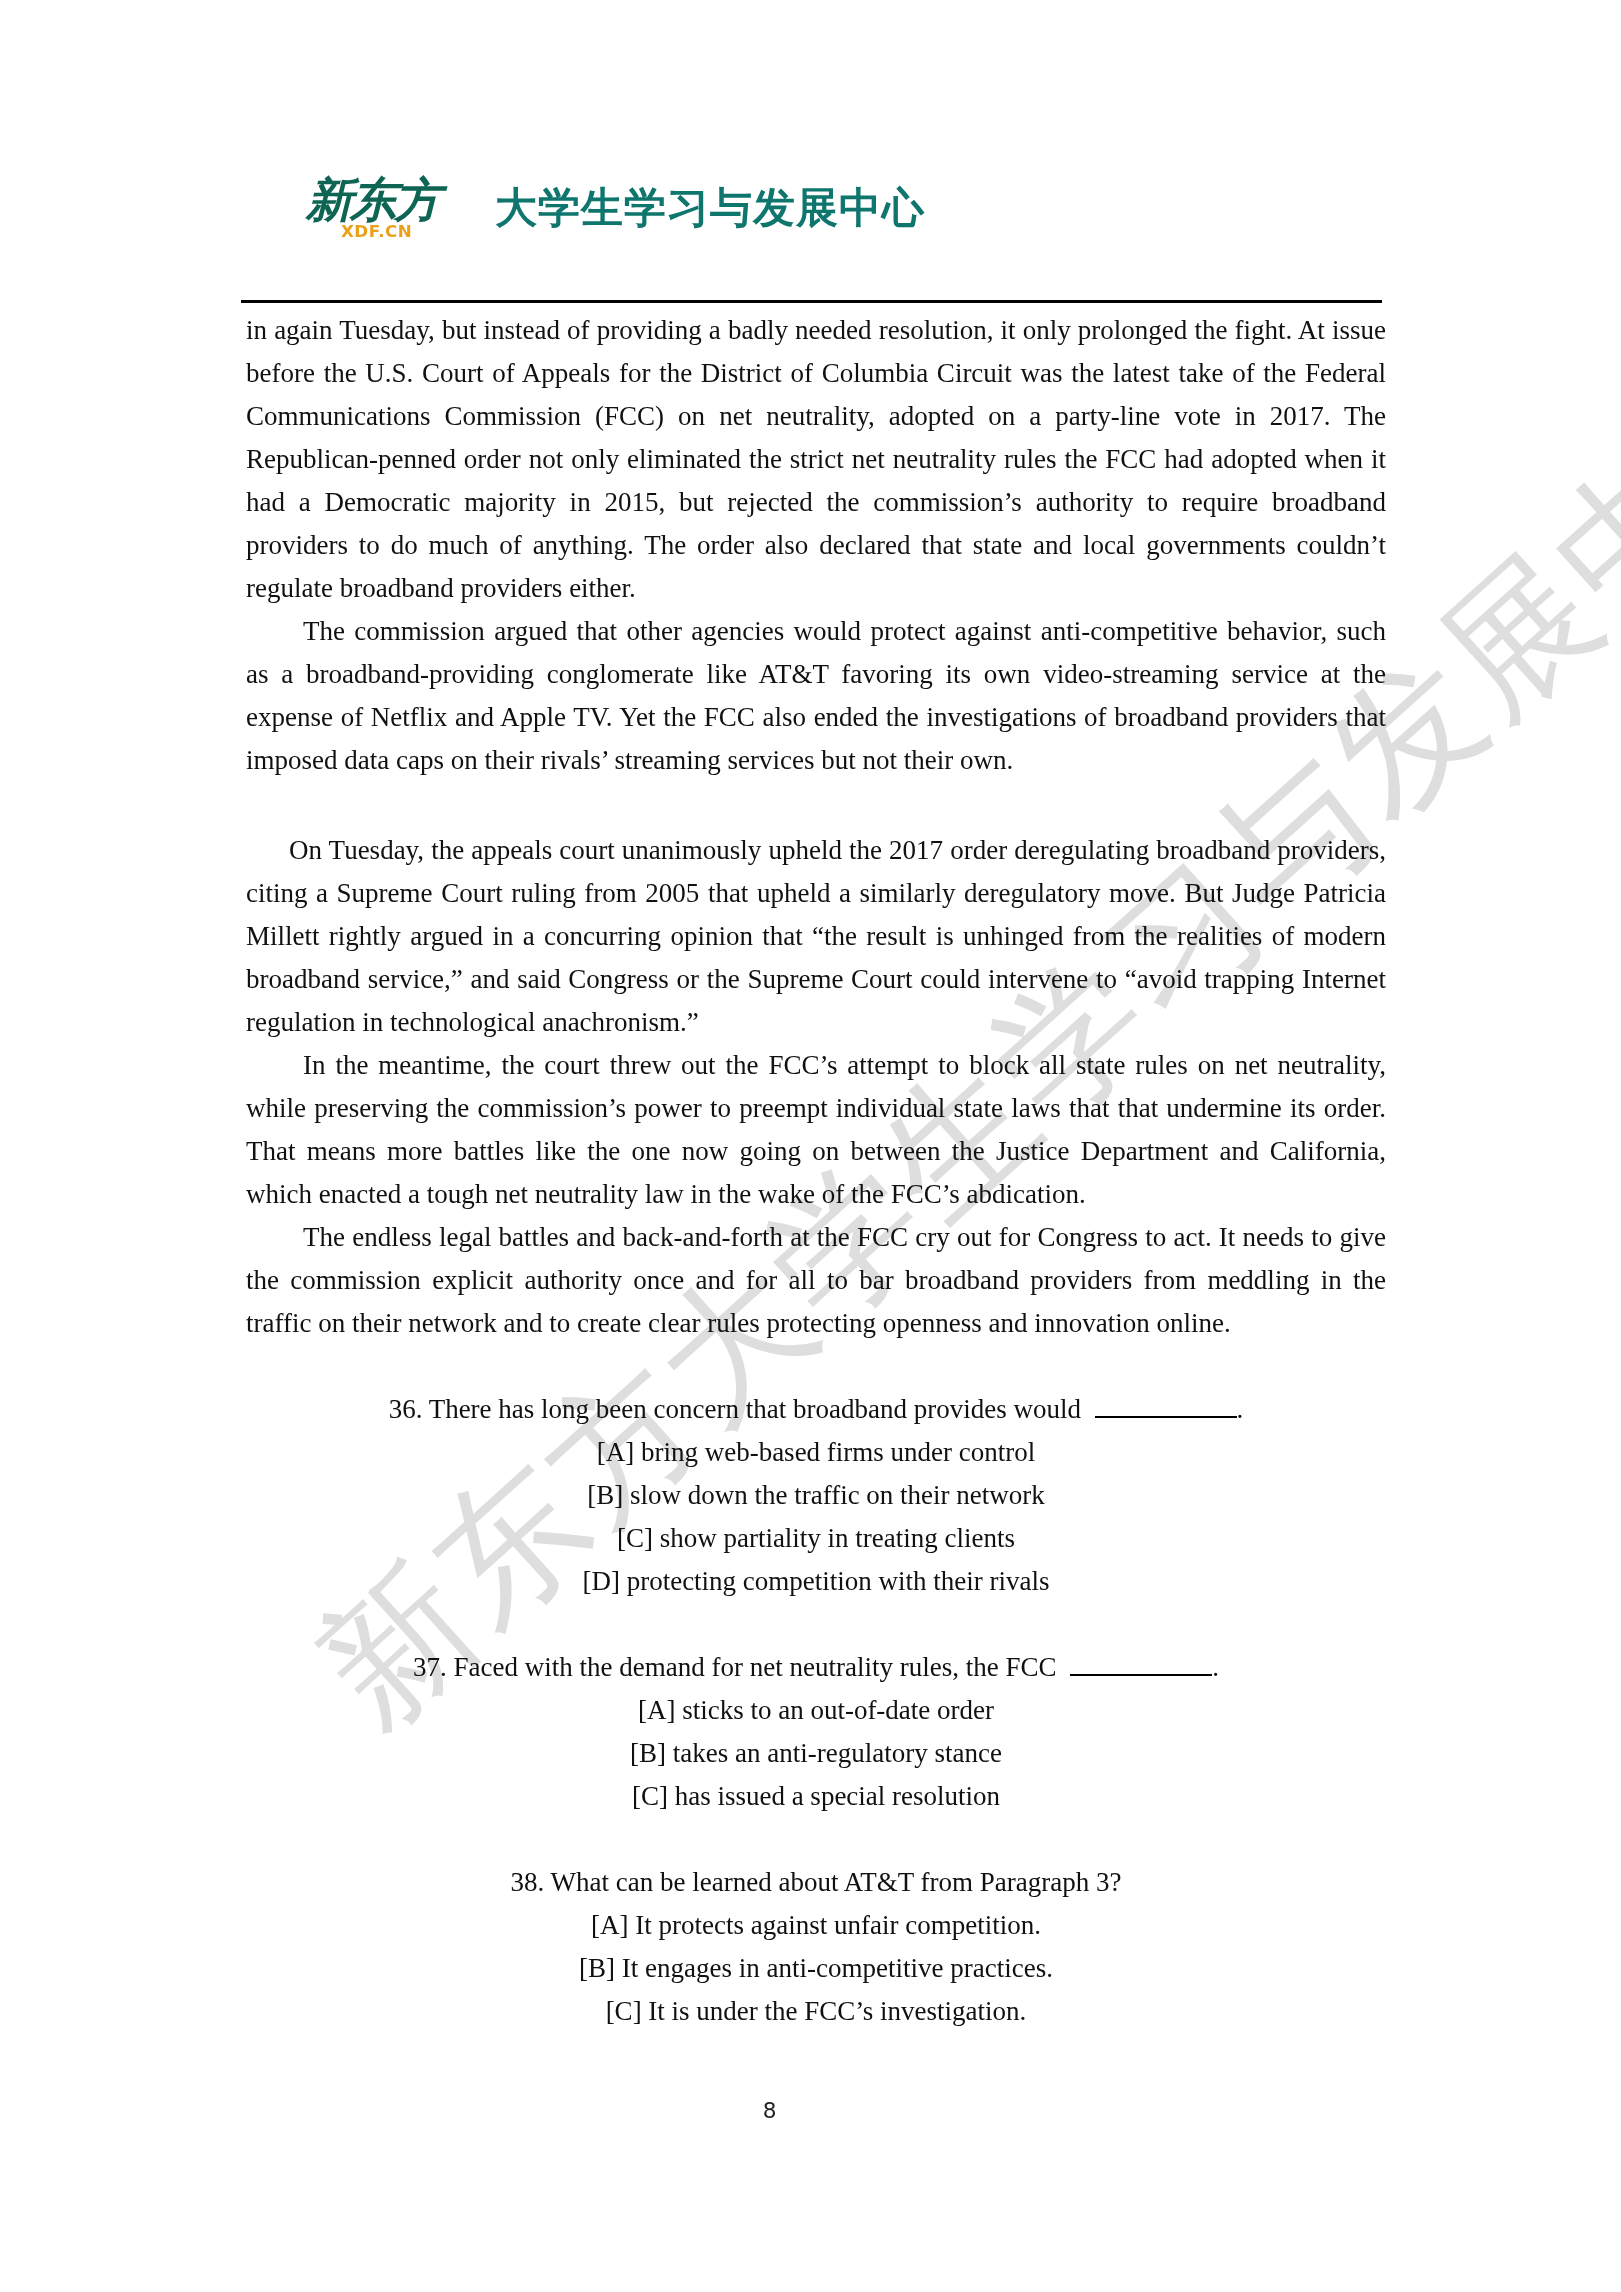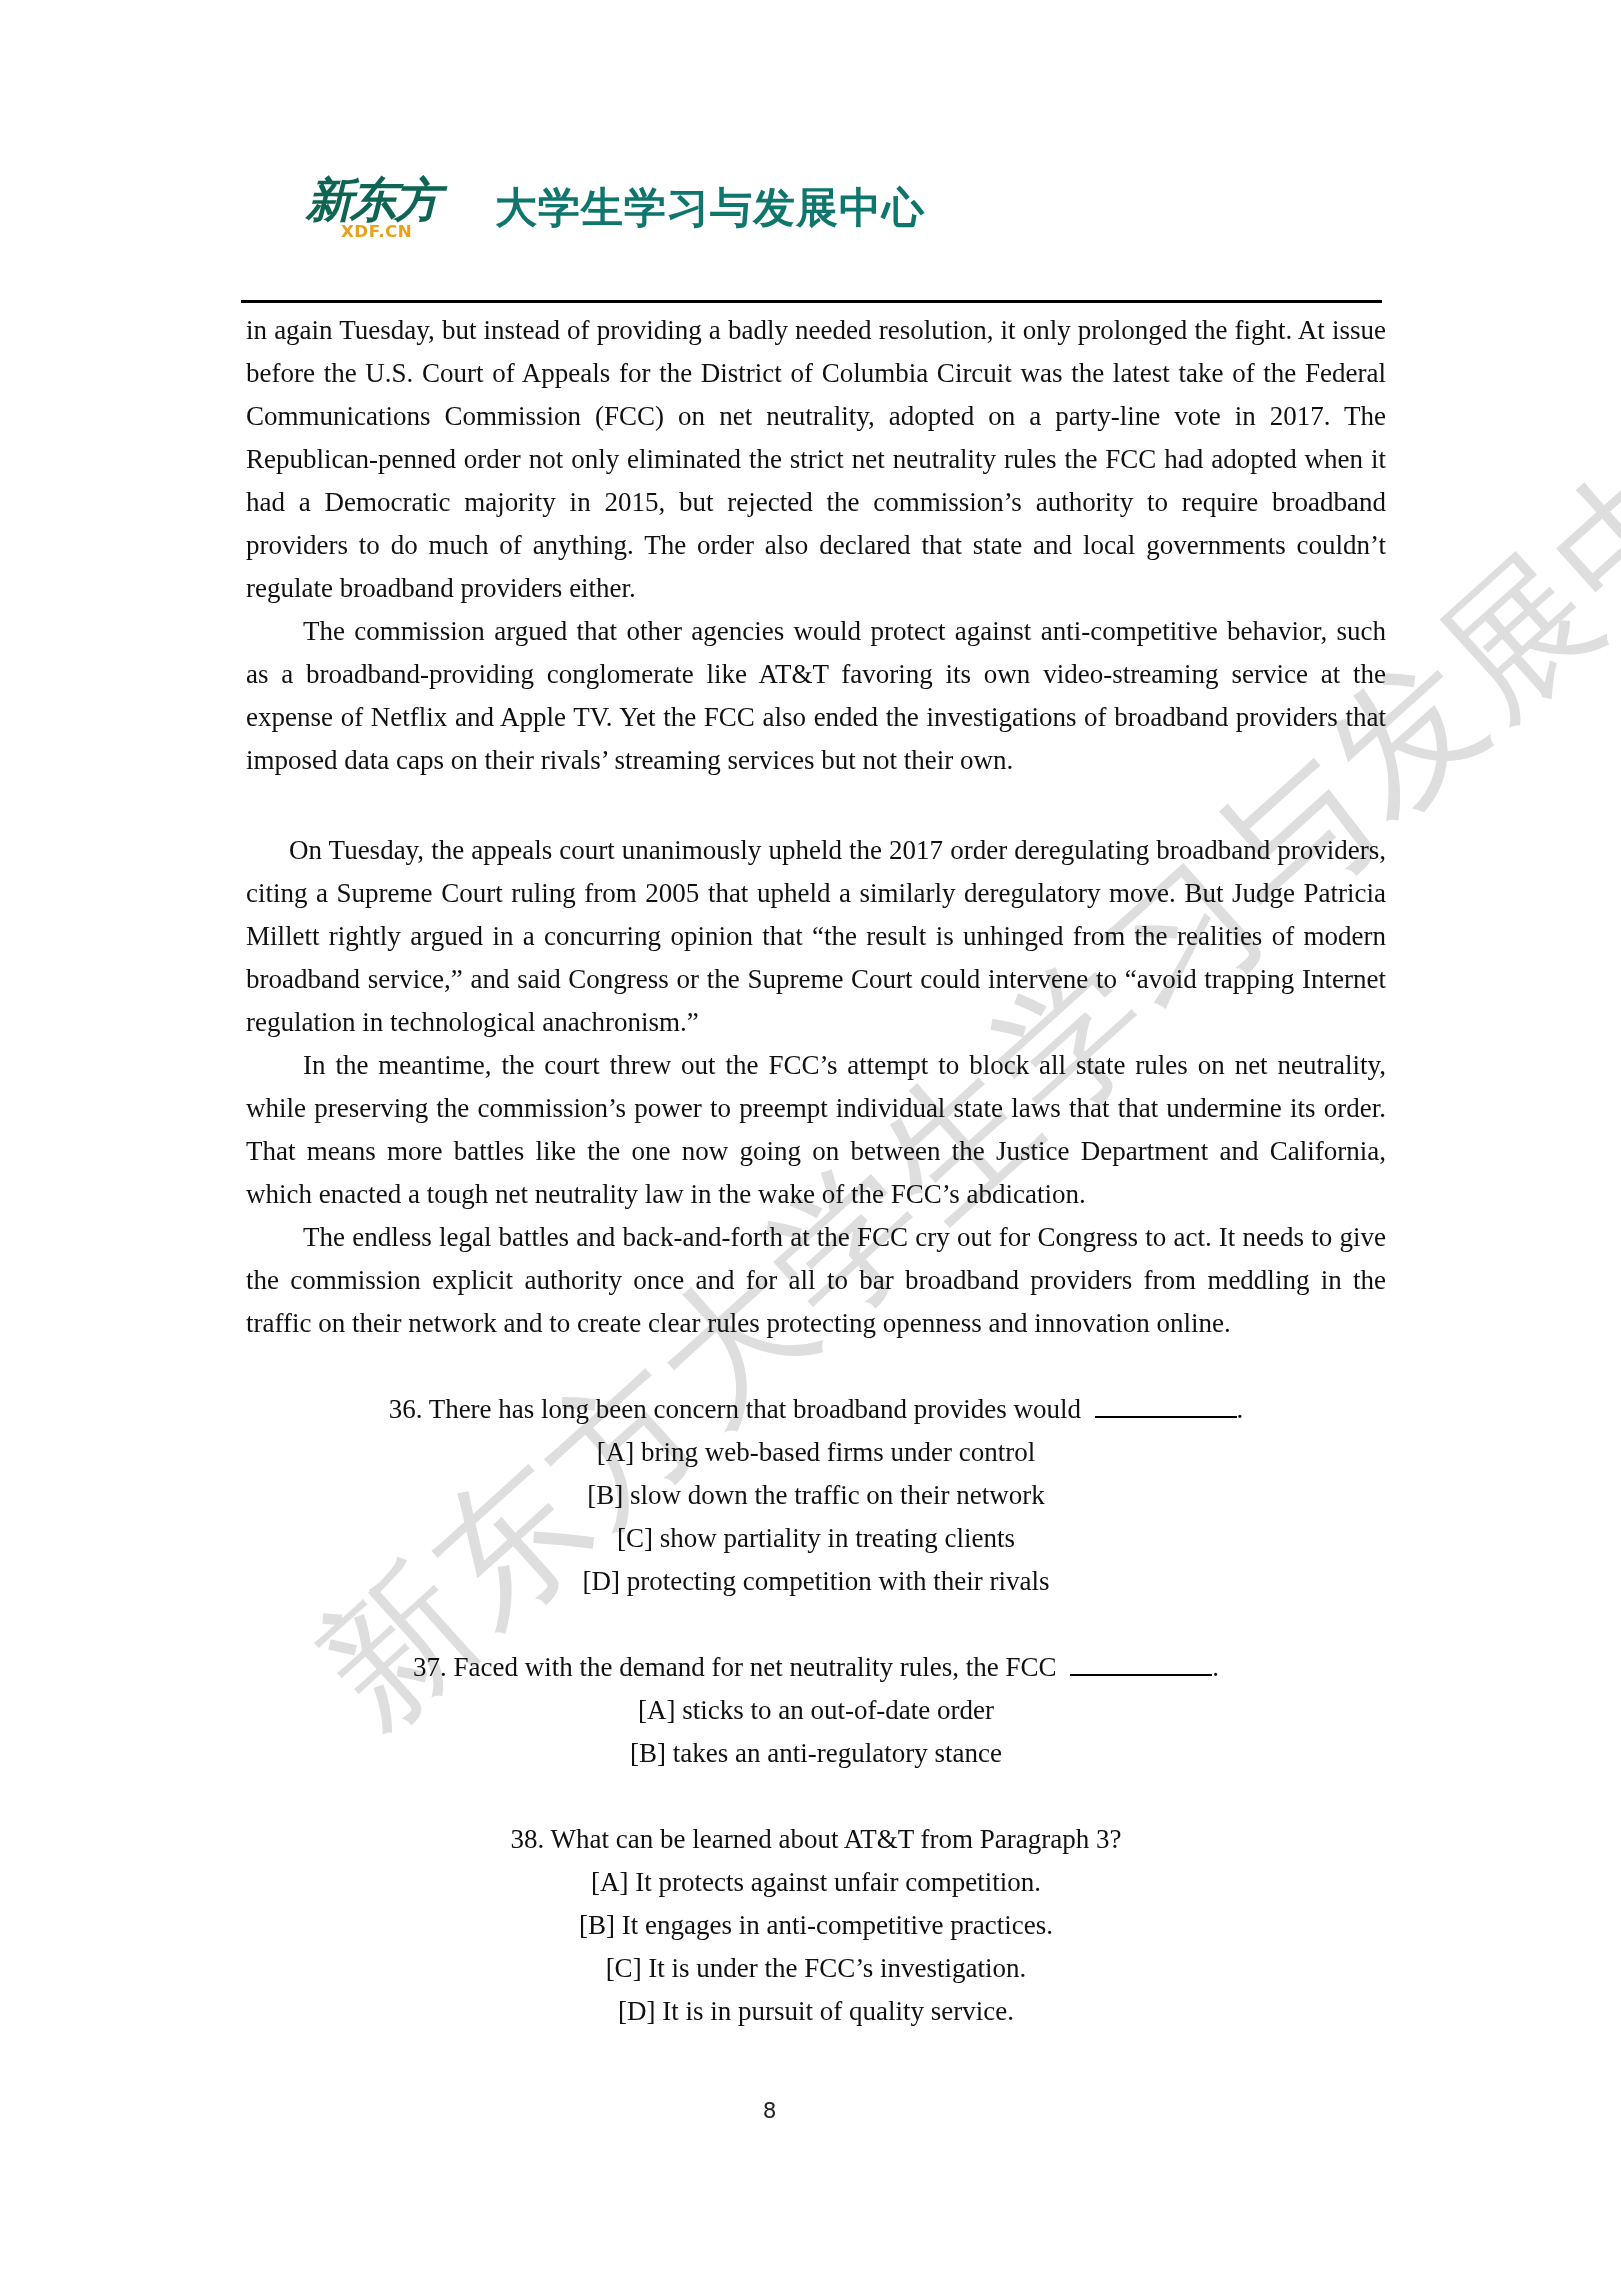--- a/index.html
+++ b/index.html
@@ -63,26 +63,26 @@
       <p class="q-option">[A] bring web-based firms under control</p>
       <p class="q-option">[B] slow down the traffic on their network</p>
       <p class="q-option">[C] show partiality in treating clients</p>
       <p class="q-option">[D] protecting competition with their rivals</p>
     </div>
 
     <div class="question">
       <p class="q-stem"><span>37. Faced with the demand for net neutrality rules, the FCC</span><span class="blank"></span><span>.</span></p>
       <p class="q-option">[A] sticks to an out-of-date order</p>
       <p class="q-option">[B] takes an anti-regulatory stance</p>
+      <p class="q-option">[C] has issued a special resolution</p>
     </div>
 
     <div class="question">
       <p class="q-stem">38. What can be learned about AT&amp;T from Paragraph 3?</p>
       <p class="q-option">[A] It protects against unfair competition.</p>
       <p class="q-option">[B] It engages in anti-competitive practices.</p>
       <p class="q-option">[C] It is under the FCC’s investigation.</p>
-      <p class="q-option">[D] It is in pursuit of quality service.</p>
     </div>
   </div>
 
   <div class="page-number">8</div>
 </div>
 
 
 </body></html>

